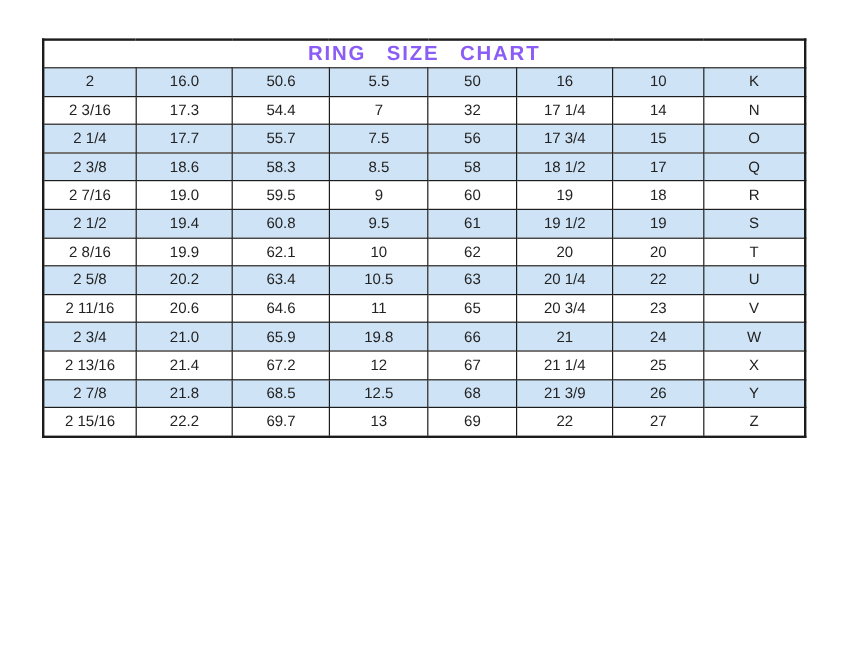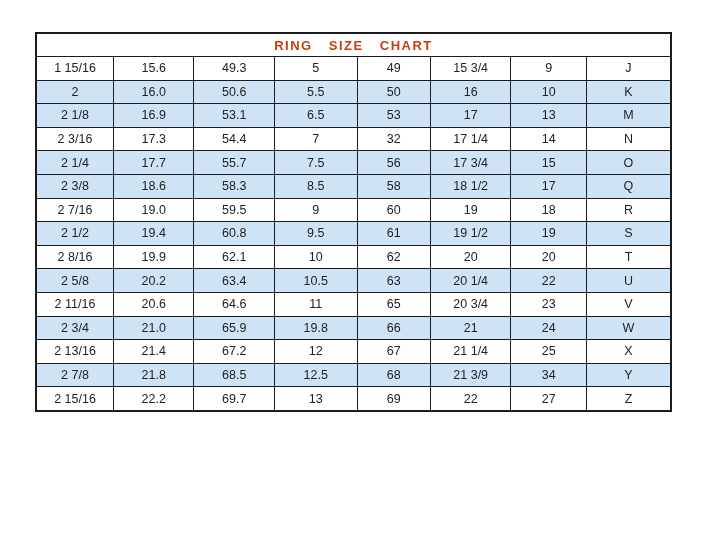--- a/index.html
+++ b/index.html
@@ -32,26 +32,26 @@
   table.ring-chart td {
     border: 1px solid #1c1c1c;
     text-align: center;
     vertical-align: middle;
     padding: 0;
     overflow: hidden;
     white-space: nowrap;
   }
   .title-cell {
     height: 22px;
-    font-size: 13px;
+    font-size: 17px;
     font-weight: bold;
     letter-spacing: 1.5px;
     word-spacing: 11px;
     background: #ffffff;
-    color: #c2410c;
+    color: #8b5cf6;
   }
   thead th.col-head {
     height: 39px;
     font-weight: normal;
     font-size: 13px;
     line-height: 1.18;
     background: #f4f3ee;
     color: #2a2a2a;
   }
   tbody td {
@@ -87,50 +87,30 @@
         <col class="c6">
         <col class="c7">
         <col class="c8">
     </colgroup>
     <thead>
       <tr>
         <th class="title-cell" colspan="8">RING SIZE CHART</th>
       </tr>
     </thead>
     <tbody>
-        <tr>
-          <td>1 15/16</td>
-          <td>15.6</td>
-          <td>49.3</td>
-          <td>5</td>
-          <td>49</td>
-          <td>15 3/4</td>
-          <td>9</td>
-          <td>J</td>
-        </tr>
         <tr class="shaded">
           <td>2</td>
           <td>16.0</td>
           <td>50.6</td>
           <td>5.5</td>
           <td>50</td>
           <td>16</td>
           <td>10</td>
           <td>K</td>
         </tr>
-        <tr class="shaded">
-          <td>2 1/8</td>
-          <td>16.9</td>
-          <td>53.1</td>
-          <td>6.5</td>
-          <td>53</td>
-          <td>17</td>
-          <td>13</td>
-          <td>M</td>
-        </tr>
         <tr>
           <td>2 3/16</td>
           <td>17.3</td>
           <td>54.4</td>
           <td>7</td>
           <td>32</td>
           <td>17 1/4</td>
           <td>14</td>
           <td>N</td>
         </tr>
@@ -224,21 +204,21 @@
           <td>25</td>
           <td>X</td>
         </tr>
         <tr class="shaded">
           <td>2 7/8</td>
           <td>21.8</td>
           <td>68.5</td>
           <td>12.5</td>
           <td>68</td>
           <td>21 3/9</td>
-          <td>34</td>
+          <td>26</td>
           <td>Y</td>
         </tr>
         <tr>
           <td>2 15/16</td>
           <td>22.2</td>
           <td>69.7</td>
           <td>13</td>
           <td>69</td>
           <td>22</td>
           <td>27</td>

